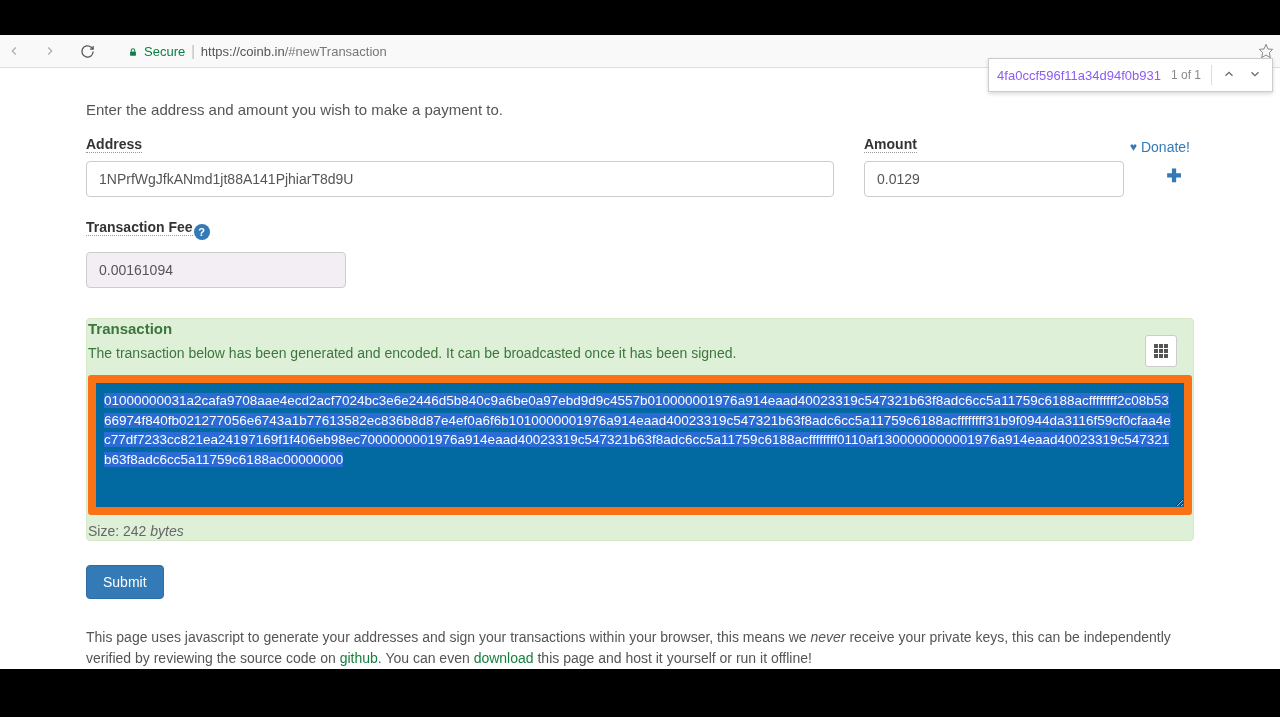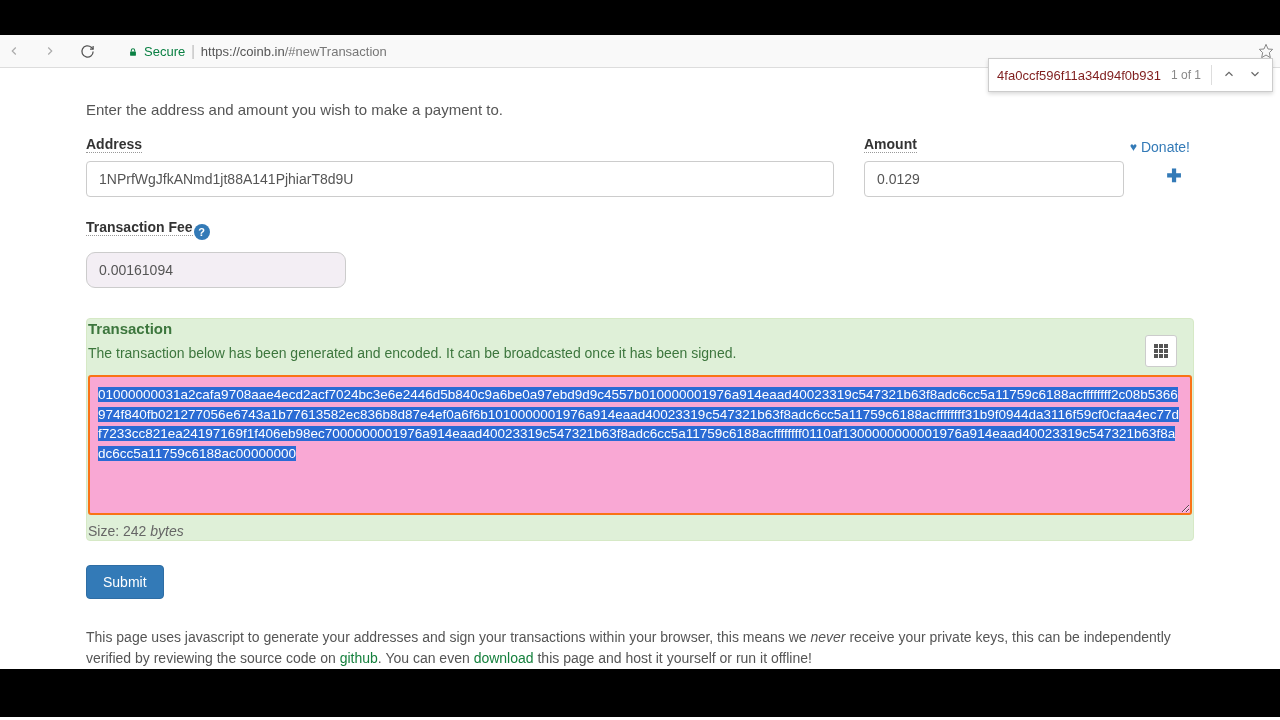--- a/index.html
+++ b/index.html
@@ -11,47 +11,47 @@
 .nav-arrow { width: 16px; height: 16px; color: #aaa; display: flex; align-items: center; justify-content: center; }
 .reload-icon { width: 18px; height: 18px; color: #555; display: flex; align-items: center; justify-content: center; }
 .addr-area { flex: 1; display: flex; align-items: center; gap: 6px; padding-left: 12px; }
 .lock-icon { width: 10px; height: 12px; color: #0a8043; }
 .secure-label { color: #0a8043; font-size: 13px; }
 .sep { color: #bbb; }
 .url { color: #555; font-size: 13px; }
 .url .path { color: #777; }
 .star-icon { color: #888; width: 16px; height: 16px; }
 .find-bar { position: absolute; right: 7px; top: 23px; background: #fff; border: 1px solid #ccc; box-shadow: 0 2px 4px rgba(0,0,0,0.15); display: flex; align-items: center; height: 34px; padding: 0 8px; gap: 10px; z-index: 10; }
-.find-text { font-size: 13px; color: #7f1d1d; min-width: 150px; }
+.find-text { font-size: 13px; color: #8b5cf6; min-width: 150px; }
 .find-count { font-size: 12px; color: #888; }
 .find-divider { width: 1px; background: #ddd; height: 20px; }
 .chevron { width: 16px; height: 16px; color: #666; cursor: pointer; }
 .content { padding: 0 86px; position: relative; }
 .donate { position: absolute; right: 90px; top: 38px; color: #337ab7; font-size: 14px; display: flex; align-items: center; gap: 4px; }
 .heart { color: #337ab7; font-size: 12px; }
 .intro { margin-top: 33px; color: #555; font-size: 15px; }
 .form-row { display: flex; gap: 30px; margin-top: 18px; }
 .field-address { flex: 1; }
 .field-amount { width: 260px; }
 .field-plus { width: 40px; display: flex; align-items: flex-end; justify-content: center; padding-bottom: 10px; }
 .label { font-weight: 600; font-size: 14px; color: #333; border-bottom: 1px dotted #999; display: inline-block; margin-bottom: 8px; }
 .input { width: 100%; height: 36px; border: 1px solid #ccc; border-radius: 4px; padding: 0 12px; font-size: 14px; color: #555; background: #fff; }
-.input.readonly { background: #f3eef4; border-radius: 9px; }
+.input.readonly { background: #f3eef4; }
 .plus-btn { color: #337ab7; font-size: 18px; font-weight: bold; cursor: pointer; }
 .fee-row { margin-top: 22px; }
 .fee-label-row { display: flex; align-items: center; gap: 1px; margin-bottom: 8px; }
 .help-circle { width: 16px; height: 16px; border-radius: 50%; background: #337ab7; color: #fff; font-size: 11px; font-weight: bold; display: flex; align-items: center; justify-content: center; }
 .fee-input { width: 260px; }
 .tx-panel { margin-top: 30px; background: #dff0d8; border: 1px solid #d6e9c6; border-radius: 4px; padding: 1px; position: relative; }
 .tx-title { font-weight: 700; color: #3c763d; font-size: 15px; margin-bottom: 8px; }
 .tx-desc { color: #3c763d; font-size: 14px; margin-bottom: 14px; }
 .qr-btn { position: absolute; right: 16px; top: 16px; width: 32px; height: 32px; background: #fff; border: 1px solid #ccc; border-radius: 3px; display: flex; align-items: center; justify-content: center; cursor: pointer; }
 .qr-grid { width: 14px; height: 14px; display: grid; grid-template-columns: repeat(3,1fr); grid-template-rows: repeat(3,1fr); gap: 1px; }
 .qr-grid span { background: #555; }
-.hex-box { width: 100%; background: #f9a8d4; border: 2px solid #f97316; border-radius: 3px; padding: 8px; font-family: Arial, sans-serif; font-size: 13.5px; line-height: 1.45; word-break: break-all; min-height: 140px; resize: vertical; overflow: hidden; }
+.hex-box { width: 100%; background: #0369a1; border: 8px solid #f97316; border-radius: 3px; padding: 8px; font-family: Arial, sans-serif; font-size: 13.5px; line-height: 1.45; word-break: break-all; min-height: 140px; resize: vertical; overflow: hidden; }
 .hex-sel { background: #2a6bd4; color: #fff; }
 .size-line { margin-top: 8px; color: #666; font-size: 14px; }
 .size-line i { font-style: italic; }
 .submit-btn { margin-top: 24px; background: #337ab7; border: 1px solid #2e6da4; color: #fff; padding: 8px 16px; border-radius: 4px; font-size: 14px; cursor: pointer; }
 .footer-note { margin-top: 28px; color: #555; font-size: 14px; line-height: 1.5; }
 .footer-note a { color: #15803d; text-decoration: none; }
 .footer-note i { font-style: italic; }
 </style>
 </head>
 <body>

